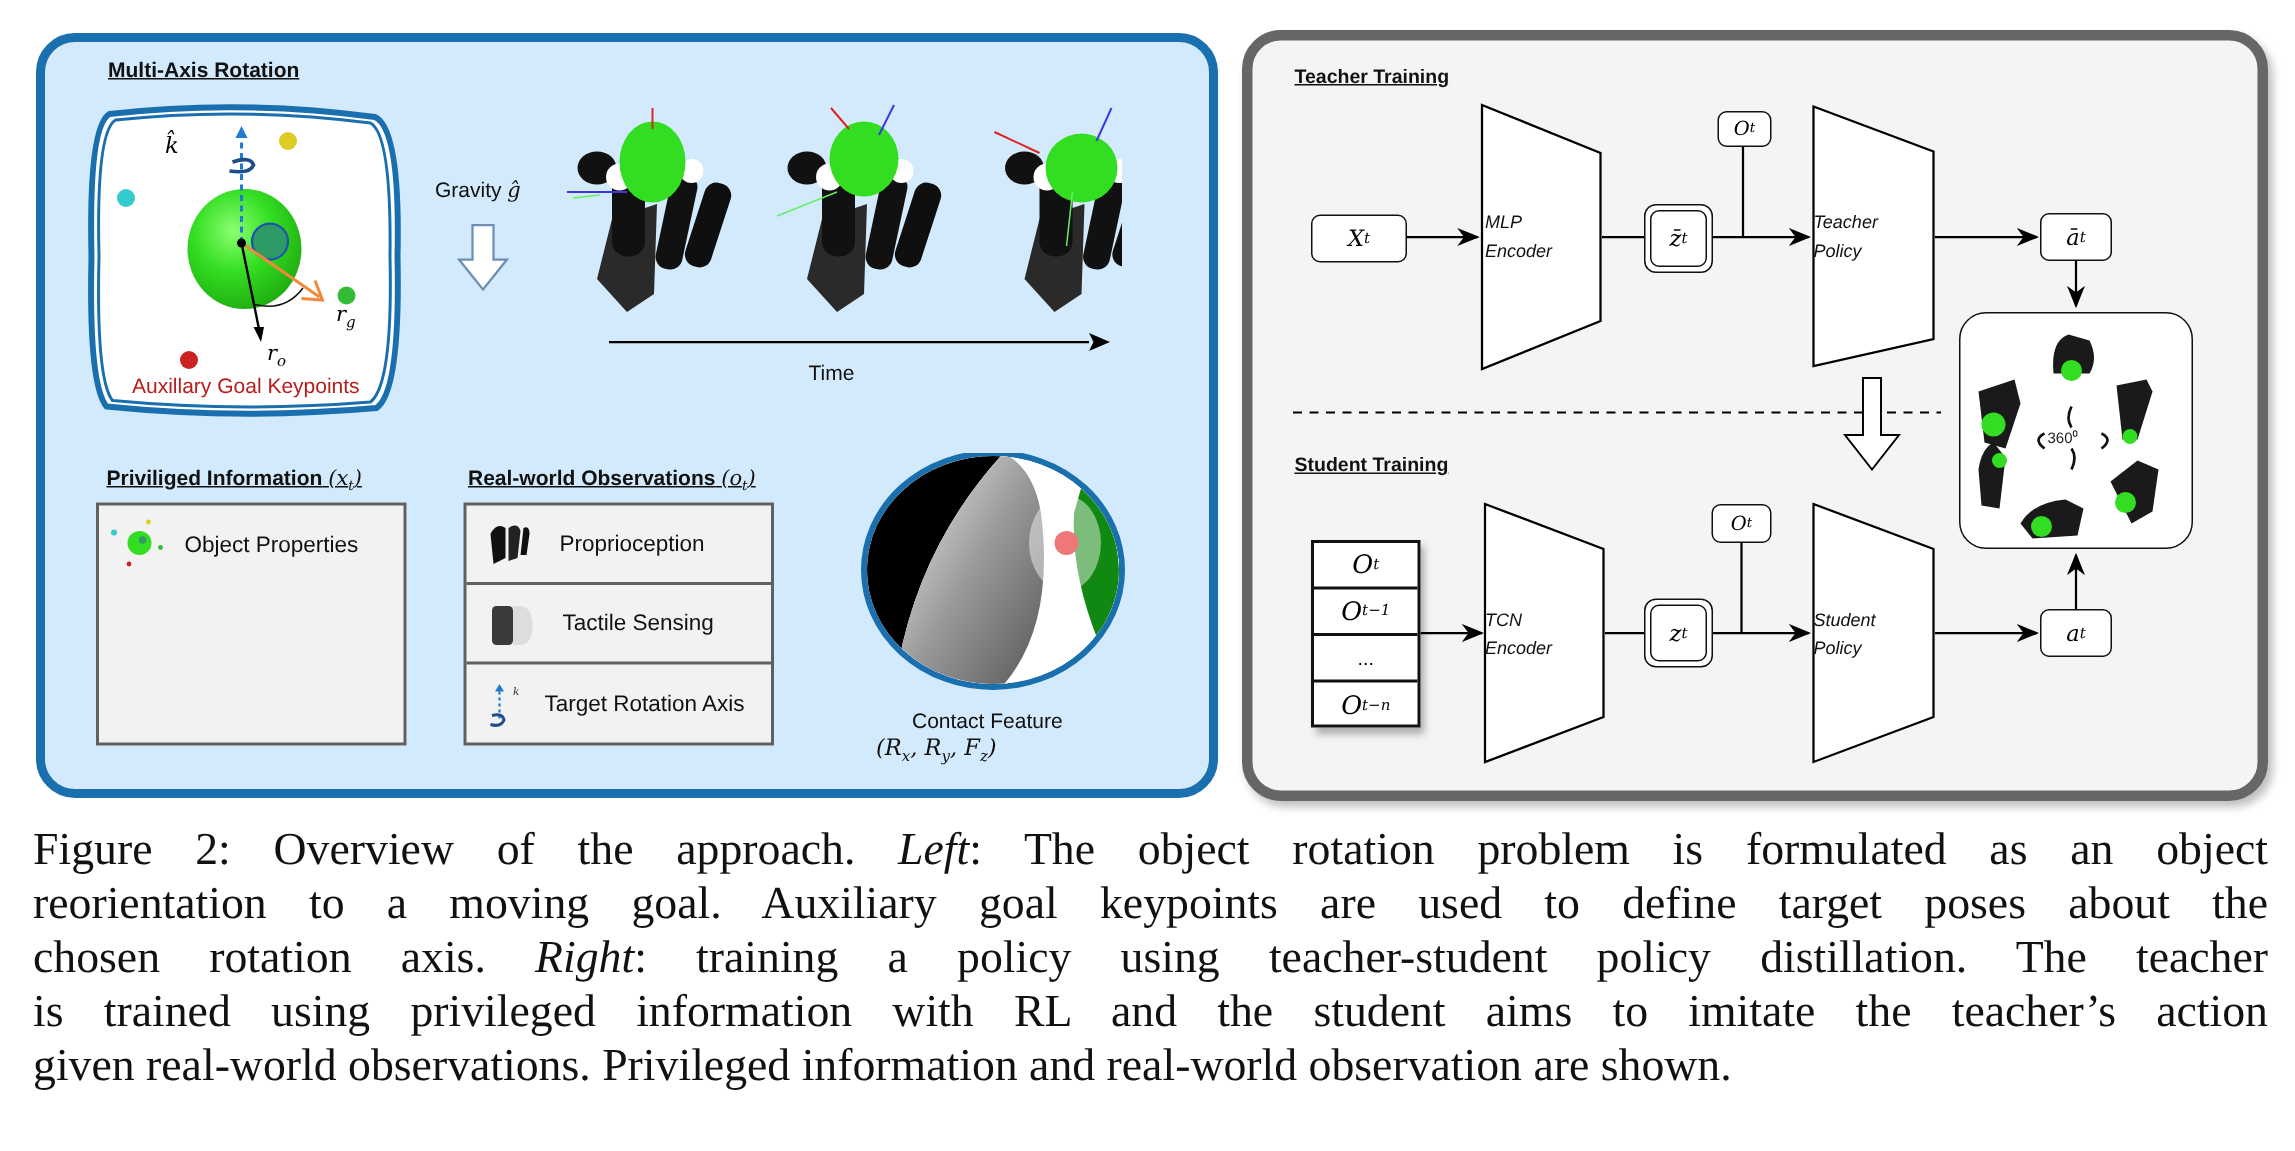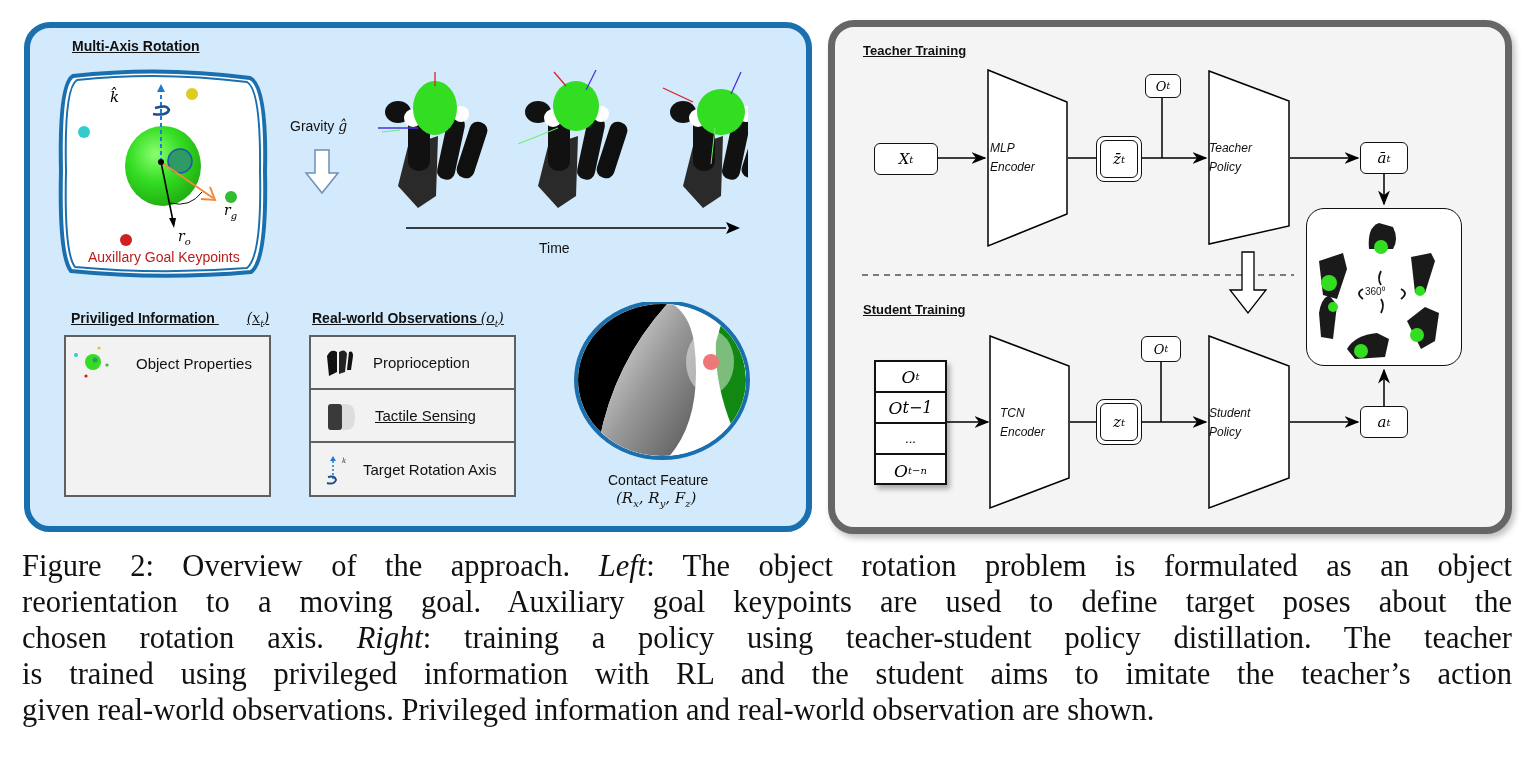--- a/index.html
+++ b/index.html
@@ -123,33 +123,33 @@
 </svg>
 
 <svg class="abs" style="left:400px;top:220px;" width="345" height="16">
   <line x1="6" y1="8" x2="326" y2="8" stroke="#000" stroke-width="1.5"></line>
   <polygon points="340,8 326,2 329,8 326,14" fill="#000"></polygon>
 </svg>
 <div class="abs" style="left:539px;top:240px;font-size:14px;color:#111;">Time</div>
 
 <div class="abs section-title" style="left:71px;top:310px;">
   <span>Priviliged Information</span>
-  <span class="math" style="text-decoration:none;font-weight:normal;margin-left:28px;"><span>(x</span><sub style="font-size:9px;">t</sub><span>)</span></span>
+  <span class="math" style="text-decoration:none;font-weight:normal;"><span>(x</span><sub style="font-size:9px;">t</sub><span>)</span></span>
 </div>
 <div class="abs table-box" style="left:64px;top:335px;width:207px;height:162px;">
   <div class="table-row">
     <svg style="position:absolute;left:6px;top:8px;" width="40" height="36">
       <circle cx="4" cy="10" r="2" fill="#33cccc"></circle>
         <circle cx="27" cy="3" r="1.6" fill="#ddcc22"></circle>
       <circle cx="35" cy="20" r="1.6" fill="#33bb33"></circle>
         <circle cx="14" cy="31" r="1.6" fill="#cc2222"></circle>
       <circle cx="21" cy="17" r="8" fill="#33dd22"></circle>
         <circle cx="23" cy="15" r="2.5" fill="#2e9a66"></circle>
     </svg>
-    <span style="position:absolute;left:57px;margin-left:13px;">Object Properties</span>
+    <span style="position:absolute;left:57px;">Object Properties</span>
   </div>
 </div>
 
 <div class="abs section-title" style="left:312px;top:310px;">
   <span>Real-world Observations</span>
   <span class="math" style="text-decoration:none;font-weight:normal;"><span>(o</span><sub style="font-size:9px;">t</sub><span>)</span></span>
 </div>
 <div class="abs table-box" style="left:309px;top:335px;width:207px;height:162px;">
   <div class="table-row">
     <svg style="position:absolute;left:14px;top:9px;" width="30" height="34">
@@ -157,21 +157,21 @@
       <path d="M14,28 L14,6 Q20,2 22,8 L20,26 Z" fill="#222"></path>
       <path d="M22,24 L24,6 Q28,4 28,10 L26,24 Z" fill="#111"></path>
     </svg>
     <span style="position:absolute;left:62px;">Proprioception</span>
   </div>
   <div class="table-row">
     <svg style="position:absolute;left:15px;top:11px;" width="30" height="30">
       <rect x="2" y="3" width="14" height="26" rx="3" fill="#3a3a3a"></rect>
       <path d="M16,3 L20,3 Q29,3 29,16 Q29,29 20,29 L16,29 Z" fill="#dddddd"></path>
     </svg>
-    <span style="position:absolute;left:64px;text-decoration:underline;">Tactile Sensing</span>
+    <span style="position:absolute;left:64px;">Tactile Sensing</span>
   </div>
   <div class="table-row">
     <svg style="position:absolute;left:14px;top:10px;" width="30" height="34">
       <line x1="8" y1="26" x2="8" y2="6" stroke="#1f7ad0" stroke-width="1.5" stroke-dasharray="2,2"></line>
       <polygon points="8,3 5,8 11,8" fill="#1f7ad0"></polygon>
       <path d="M3,24 Q10,22 11,27 Q9,32 2,30" fill="none" stroke="#1d4e8a" stroke-width="2"></path>
       <text x="17" y="10" font-size="7" font-style="italic" fill="#333" font-family="DejaVu Serif, serif">k</text>
     </svg>
     <span style="position:absolute;left:52px;">Target Rotation Axis</span>
   </div>
@@ -192,21 +192,21 @@
   <g clip-path="url(#cfClip)">
     <rect x="0" y="0" width="176" height="160" fill="#ffffff"></rect>
     <path d="M0,0 L95,0 Q40,60 25,140 L0,150 Z" fill="#000"></path>
     <path d="M95,0 Q40,60 25,140 L90,160 Q130,120 120,40 Q115,10 95,0 Z" fill="url(#cfGray)"></path>
     <path d="M150,12 Q182,60 168,120 L158,125 Q140,80 142,40 Z" fill="#118811"></path>
     <ellipse cx="136" cy="60" rx="24" ry="32" fill="#ffffff" opacity="0.45"></ellipse>
     <circle cx="137" cy="60" r="8" fill="#ee7777"></circle>
   </g>
 </svg>
 <div class="abs" style="left:608px;top:472px;font-size:14px;color:#111;">Contact Feature</div>
-<div class="abs math" style="left:616px;top:489px;font-size:15px;color:#111;"><span>(R</span><sub style="font-size:10px;">x</sub><span>, R</span><sub style="font-size:10px;">y</sub><span>, F</span><sub style="font-size:10px;">z</sub><span>)</span></div>
+<div class="abs math" style="left:584px;top:489px;font-size:15px;color:#111;"><span>(R</span><sub style="font-size:10px;">x</sub><span>, R</span><sub style="font-size:10px;">y</sub><span>, F</span><sub style="font-size:10px;">z</sub><span>)</span></div>
 
 <div id="right-panel" class="abs"></div>
 
 <svg class="abs" style="left:0;top:0;" width="1530" height="540">
   <defs>
     <marker id="ah" markerWidth="10" markerHeight="8" refX="9" refY="4" orient="auto">
         <polygon points="0,0 10,4 0,8 3,4" fill="#000"></polygon>
       </marker>
   </defs>
 
@@ -290,31 +290,31 @@
   <div class="abs" style="left:58px;top:75px;font-size:10px;color:#222;">360⁰</div>
 </div>
 
 <div class="abs stack" style="left:874px;top:360px;width:73px;height:125px;">
   <div class="stack-cell math">
       <span>O</span>
       <sub style="font-size:10px;">t</sub>
     </div>
   <div class="stack-cell math">
       <span>O</span>
-      <sub style="font-size:16px;">t−1</sub>
+      <sub style="font-size:10px;">t−1</sub>
     </div>
   <div class="stack-cell" style="font-size:13px;">
       <span>...</span>
     </div>
   <div class="stack-cell math">
       <span>O</span>
       <sub style="font-size:10px;">t−n</sub>
     </div>
 </div>
-<div class="abs block-label" style="left:990px;top:404px;width:101px;padding-left:10px;">
+<div class="abs block-label" style="left:990px;top:404px;width:101px;">
     <div>TCN</div>
     <div>Encoder</div>
   </div>
 <div class="abs node-double" style="left:1096px;top:399px;width:46px;height:46px;">
     <div class="node-double-inner math">
       <span>z</span>
       <sub style="font-size:10px;">t</sub>
     </div>
   </div>
 <div class="abs node-box math" style="left:1141px;top:336px;width:40px;height:26px;font-size:13px;">

